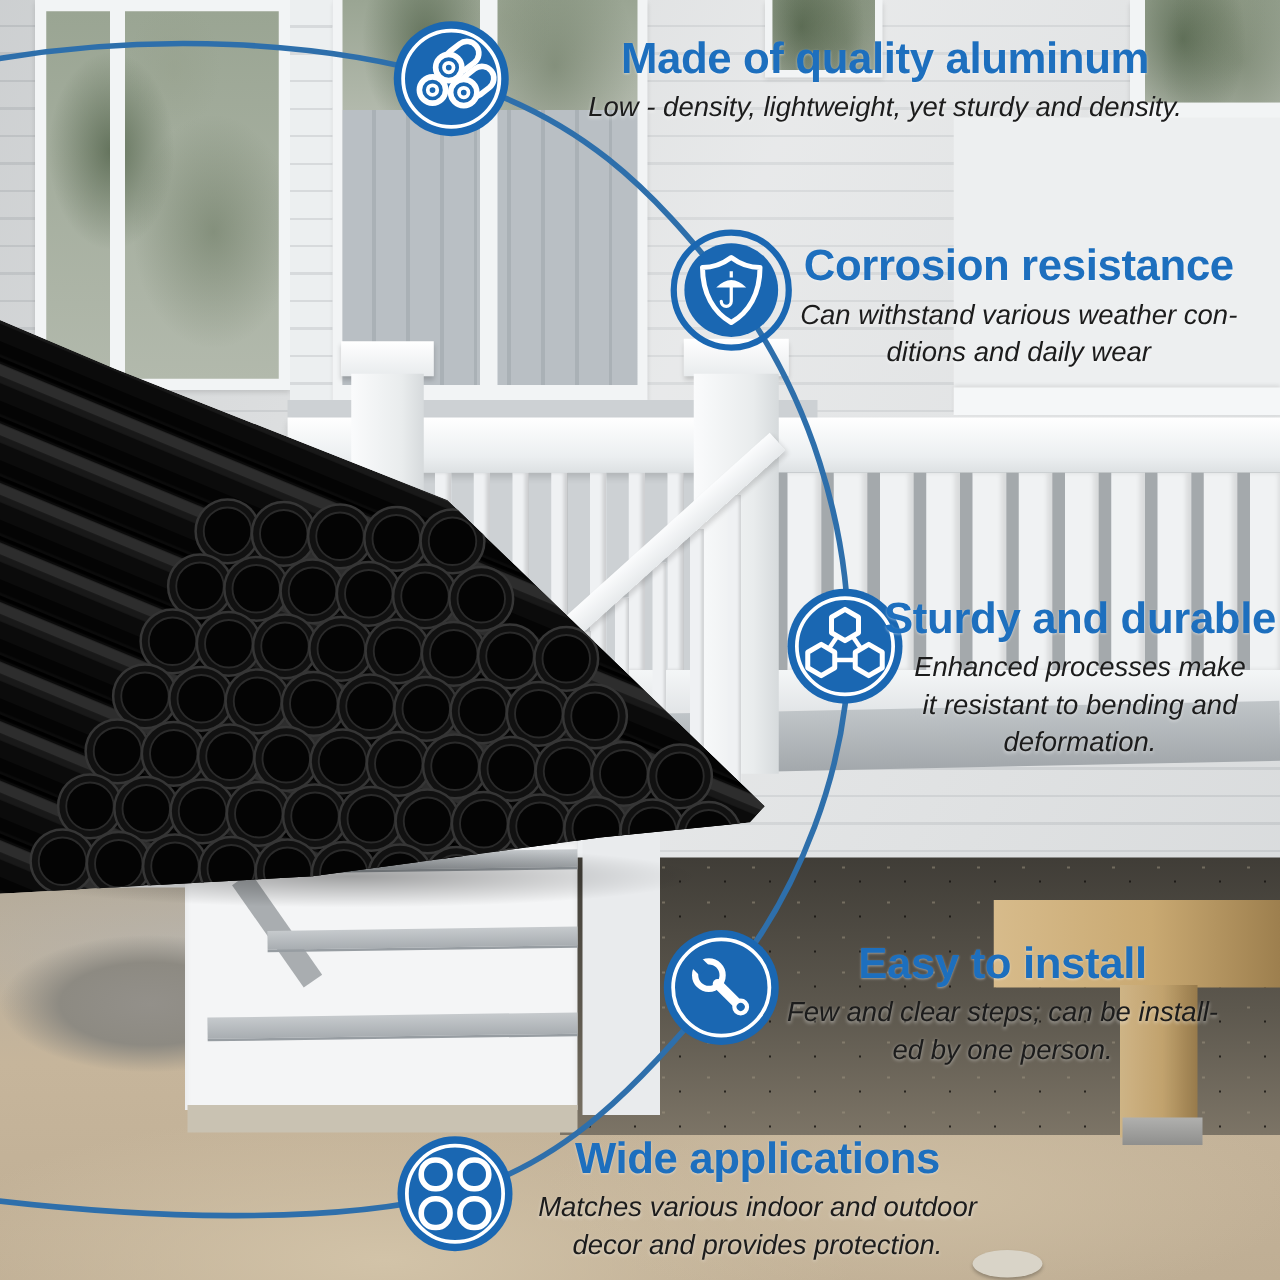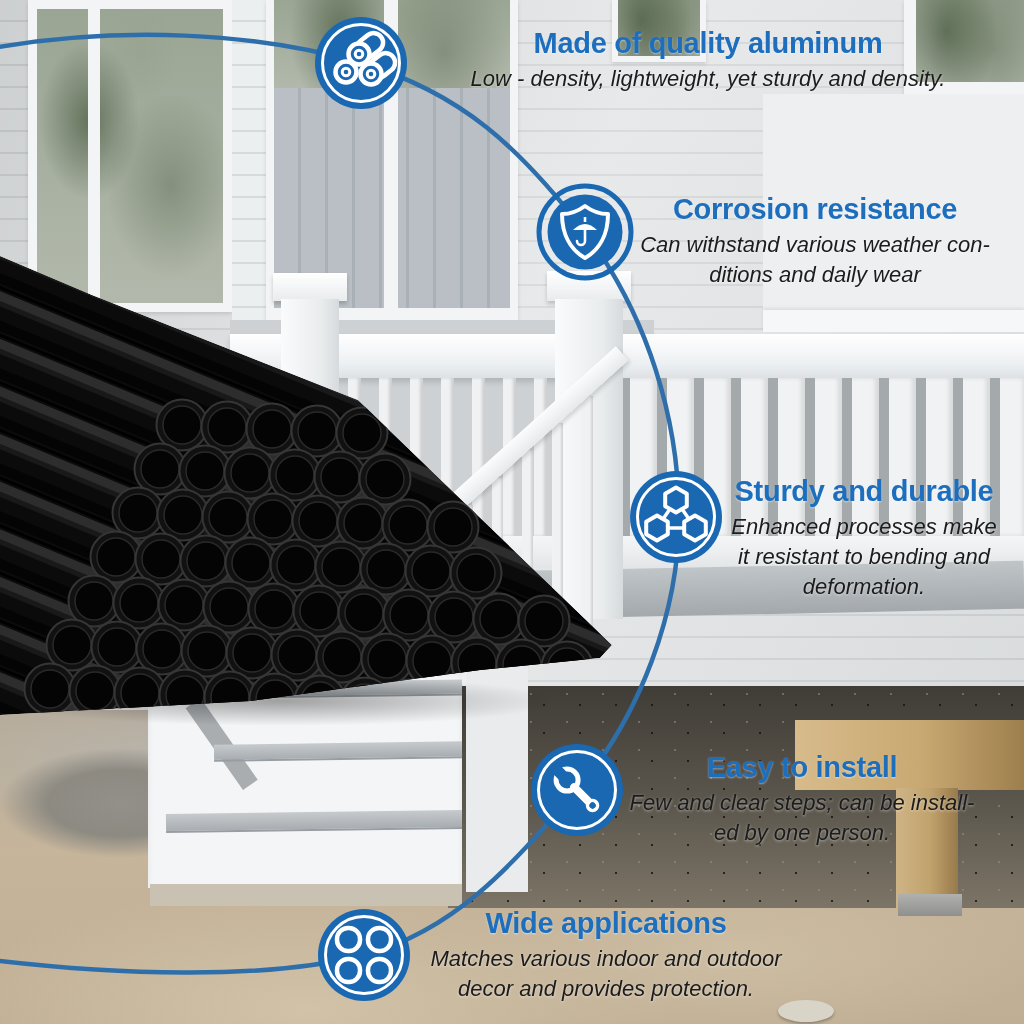--- a/index.html
+++ b/index.html
@@ -52,21 +52,21 @@
   #skirt { background:#e9ebed; }
   #stairs-block { background:#f4f5f6; box-shadow:inset 0 4px 6px rgba(0,0,0,.07); }
   .tread { background:linear-gradient(180deg,#c6cacd,#a8adb1); border-bottom:2px solid #979da2; transform:rotate(-0.8deg); }
   #stair-diag { background:#a9adb0; transform:rotate(55deg); transform-origin:0 50%; }
   #base-pad { background:#c9c2b2; }
   #stone { background:#d9d4c8; border-radius:50%; box-shadow:0 2px 3px rgba(0,0,0,.25); }
   #bundle-shadow { background:radial-gradient(closest-side,rgba(0,0,0,.35),transparent); border-radius:50%; }
   svg.layer { position:absolute; inset:0; pointer-events:none; }
   
   .feature { position:absolute; text-align:center; }
-  .feat-head { font-weight:bold; font-size:29px; letter-spacing:-0.3px; line-height:1.15;
+  .feat-head { font-weight:bold; font-size:35px; letter-spacing:-0.3px; line-height:1.15;
                color:#1d6fbe; text-shadow:0 1px 2px rgba(255,255,255,.45); }
   .feat-sub  { font-style:italic; font-size:22px; line-height:1.36; color:#1c1c1c;
                white-space:pre-line; margin-top:4px; text-shadow:0 1px 3px rgba(255,255,255,.5); }
 </style>
 </head>
 <body>
 
 <div id="stage">
 
   <div class="abs siding" style="inset:0"></div>

